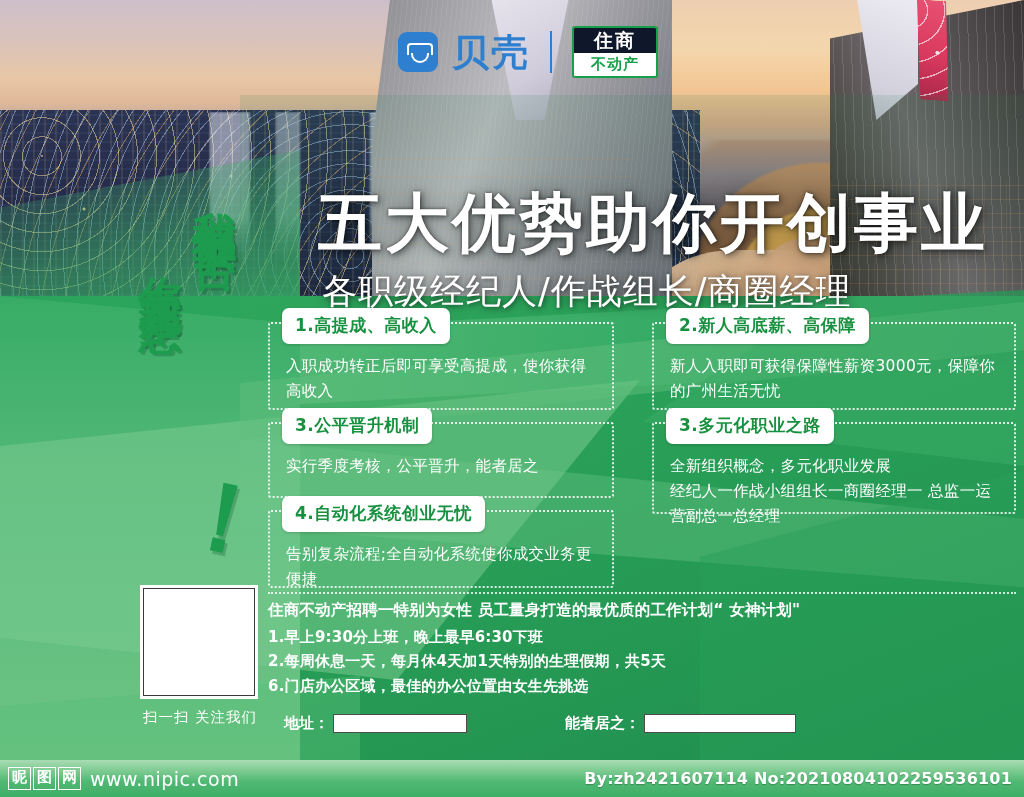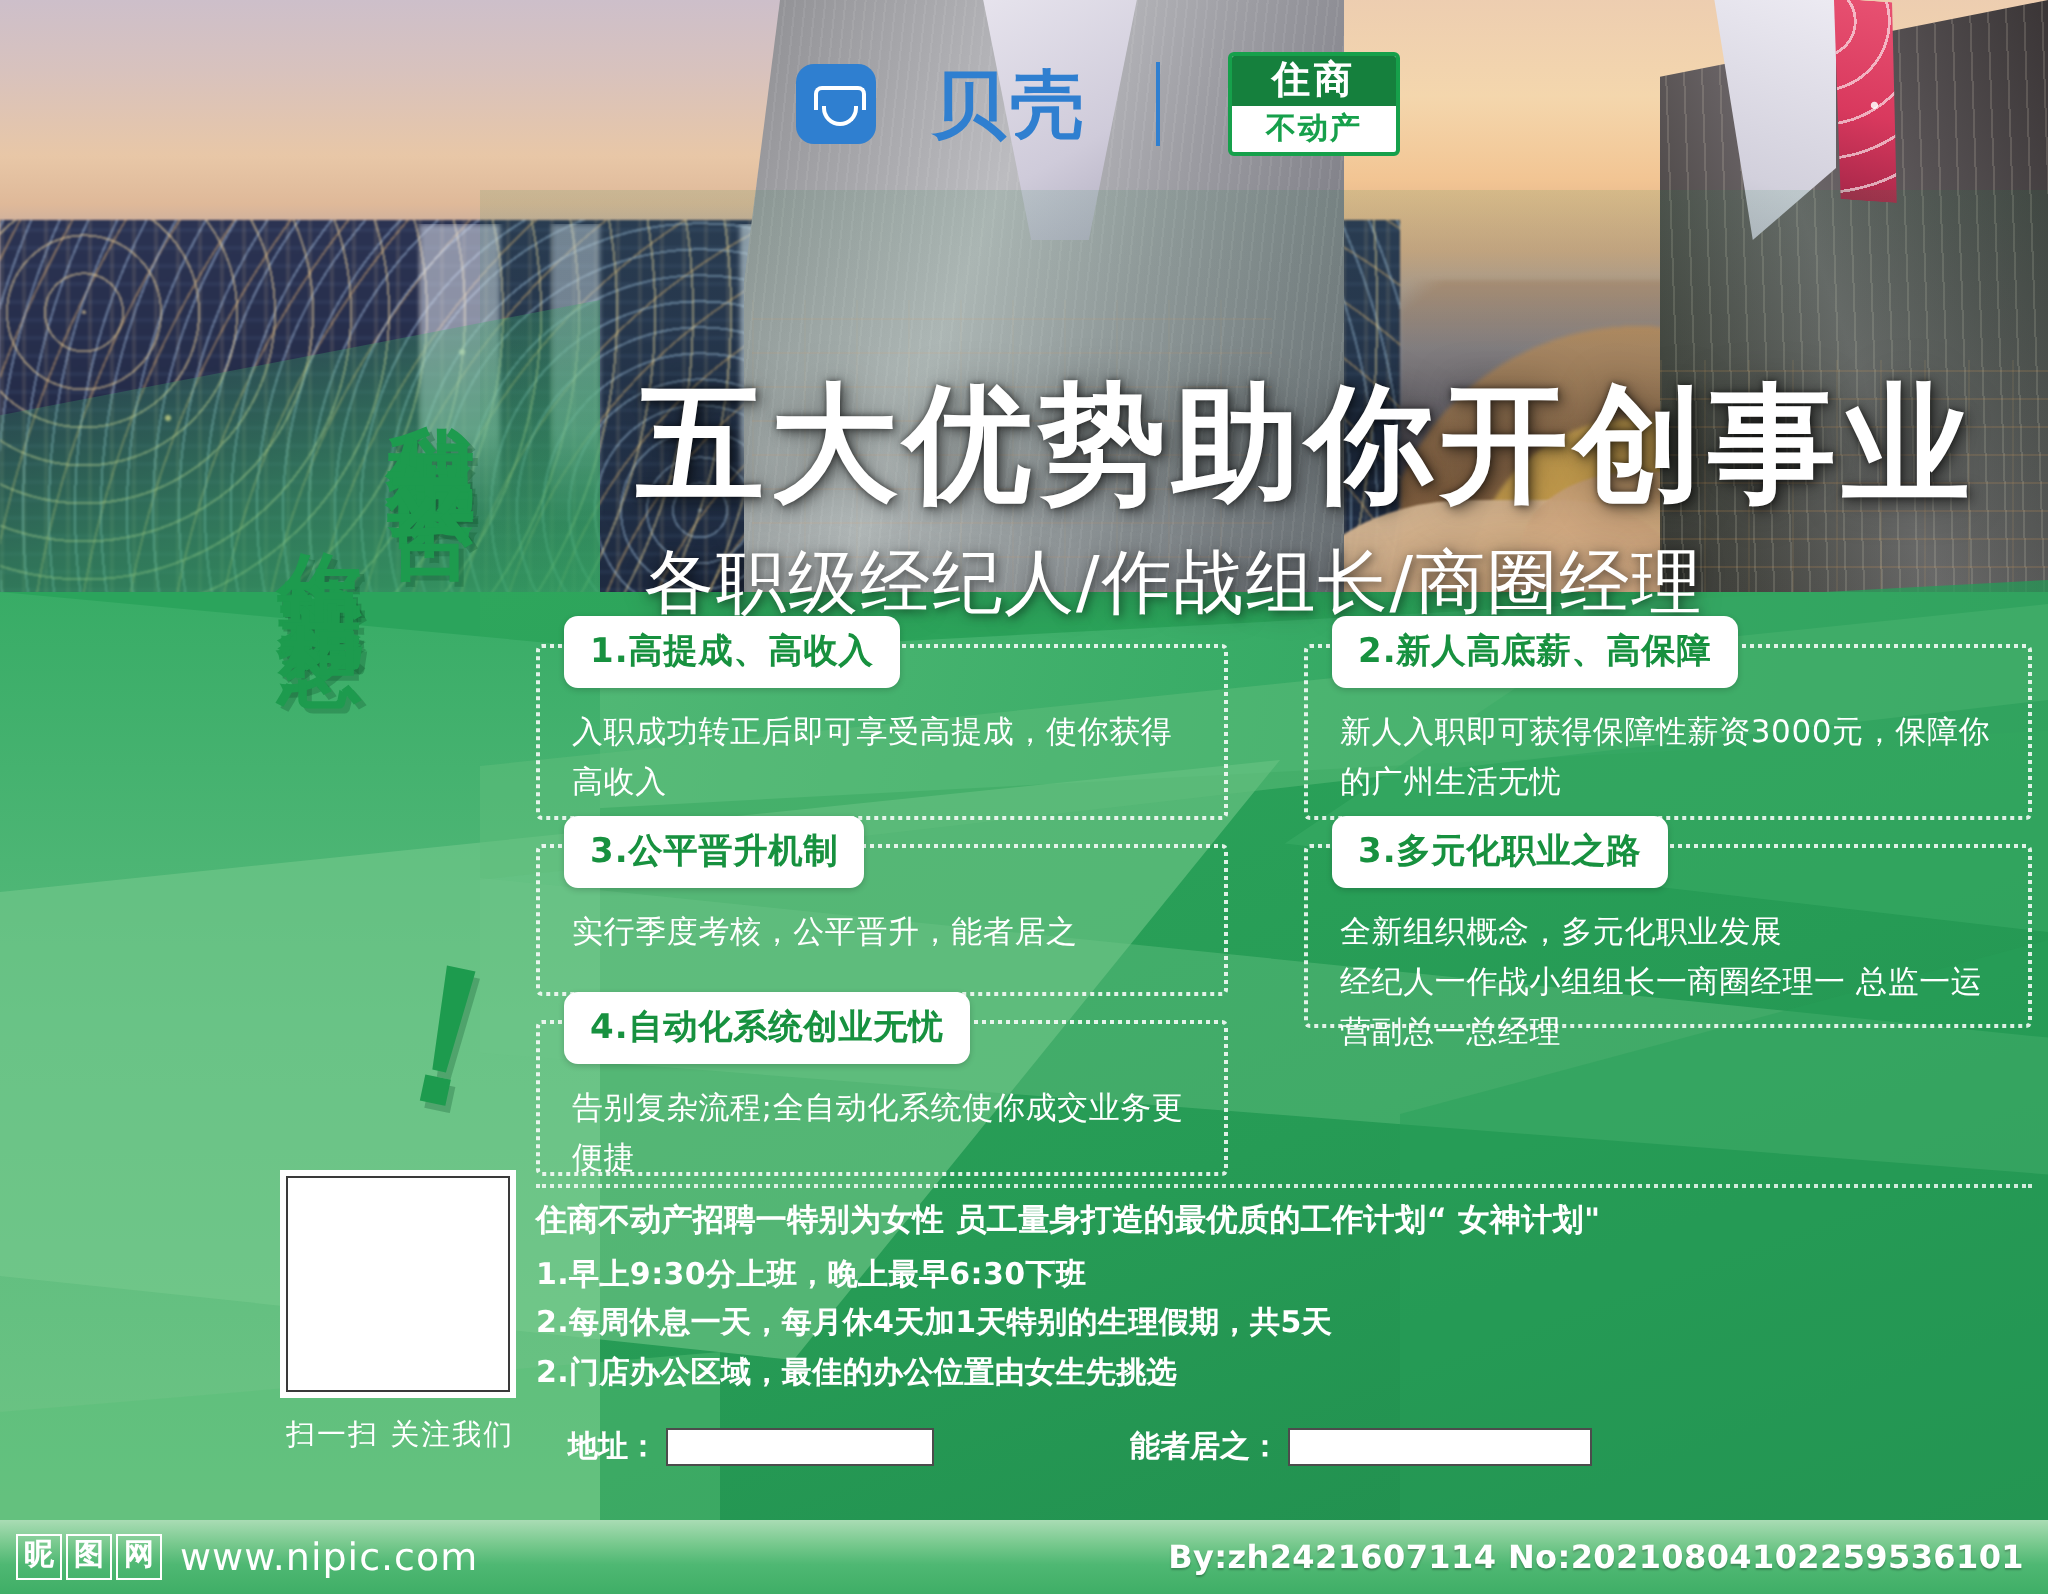--- a/index.html
+++ b/index.html
@@ -251,21 +251,21 @@
   #gsv2 { left: 240px; top: 95px; width: 784px; height: 215px;
     background: linear-gradient(to bottom, rgba(30,130,74,.12) 0%, rgba(30,130,74,.05) 100%); }
 
   
   .logo-row {
     position: absolute;
     left: 398px; top: 26px;
     height: 52px;
     display: flex;
     align-items: center;
-    gap: 28px;
+    gap: 14px;
     z-index: 20;
     text-align: right;
   }
   .bk-mark {
     width: 40px; height: 40px;
     border-radius: 9px;
     background: #2f7fd0;
     position: relative;
     flex: 0 0 auto;
   }
@@ -305,21 +305,21 @@
     background: #ffffff;
     border: 2px solid #16a04b;
     border-radius: 3px;
     display: flex;
     flex-direction: column;
     overflow: hidden;
     flex: 0 0 auto;
   }
   .zs-top {
     flex: 1 1 52%;
-    background: #15803d;
+    background: #0f172a;
     color: #fff;
     font-size: 19px;
     font-weight: bold;
     letter-spacing: 2px;
     display: flex;
     align-items: center;
     justify-content: center;
     line-height: 1;
   }
   .zs-bot {
@@ -623,21 +623,21 @@
 
   <div class="fbox" id="f5">
     <div class="tag">4.自动化系统创业无忧</div>
     <div class="body">告别复杂流程;全自动化系统使你成交业务更便捷</div>
   </div>
 
   <div class="plan">
     <div class="plan-head">住商不动产招聘一特别为女性 员工量身打造的最优质的工作计划“ 女神计划"</div>
     <div class="plan-item">1.早上9:30分上班，晚上最早6:30下班</div>
     <div class="plan-item">2.每周休息一天，每月休4天加1天特别的生理假期，共5天</div>
-    <div class="plan-item">2.门店办公区域，最佳的办公位置由女生先挑选</div>
+    <div class="plan-item">6.门店办公区域，最佳的办公位置由女生先挑选</div>
   </div>
 
   <div class="contact-row">
     <div class="cfield">
       <span class="clabel">地址：</span>
       <input class="cinput" id="addr-input" type="text" placeholder="" style="">
     </div>
     <div class="spacer-gap"></div>
     <div class="cfield">
       <span class="clabel">能者居之：</span>

